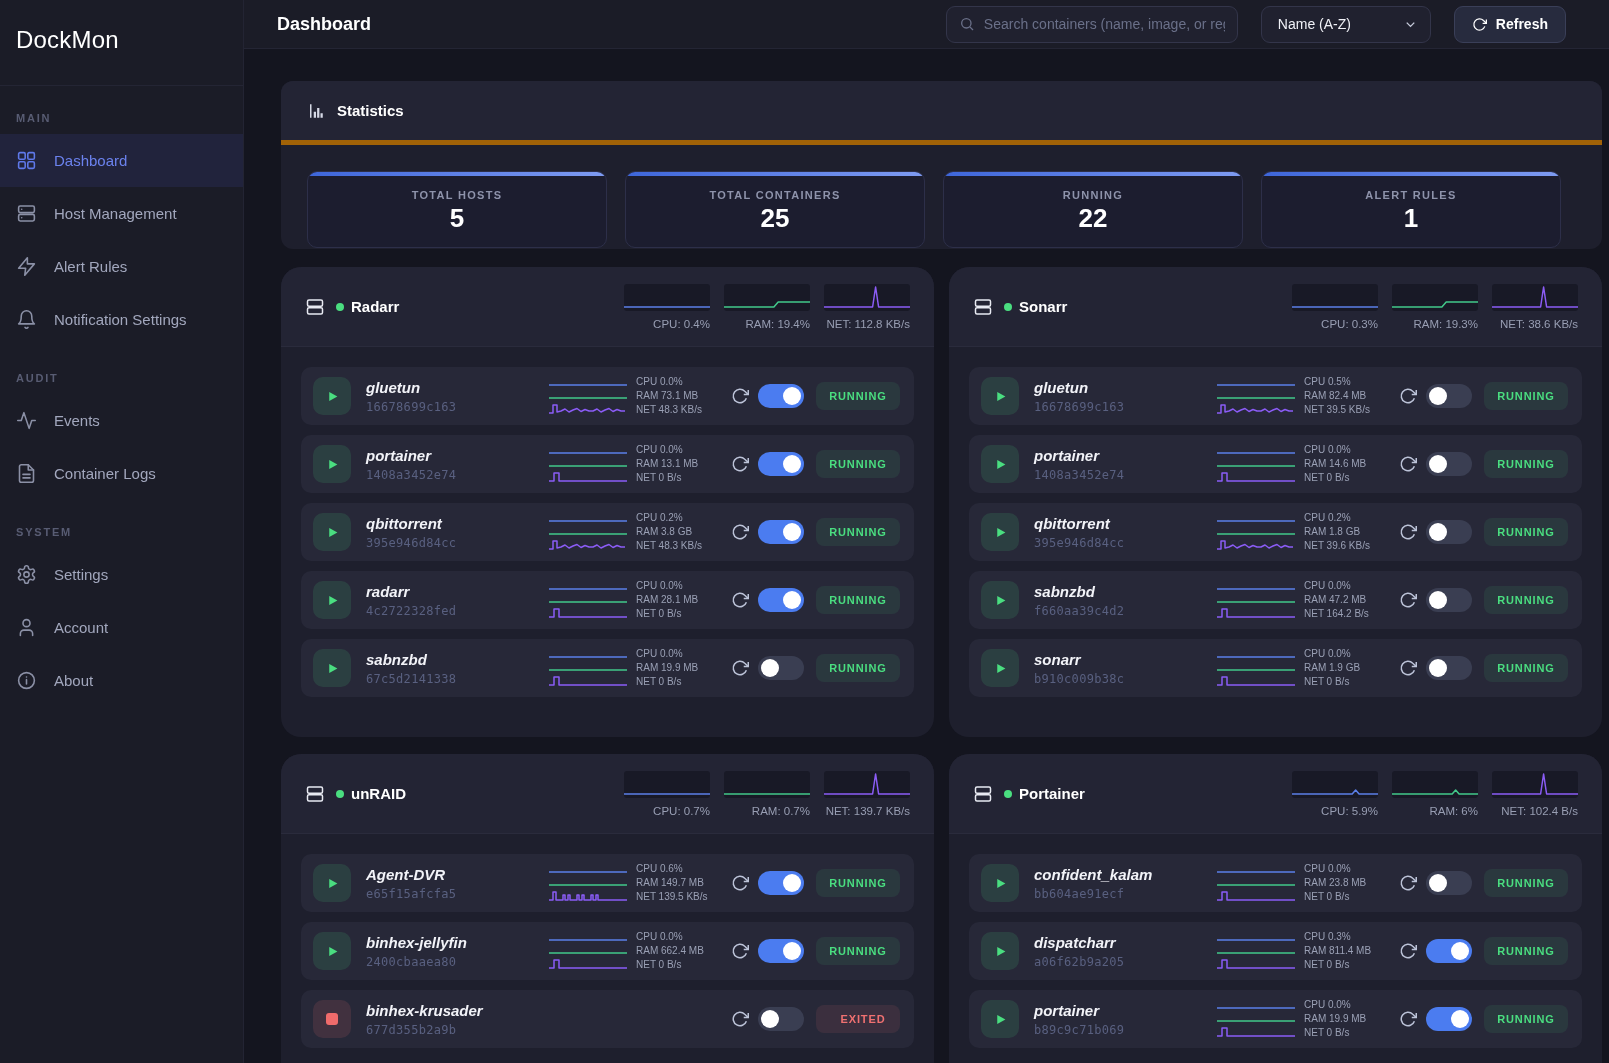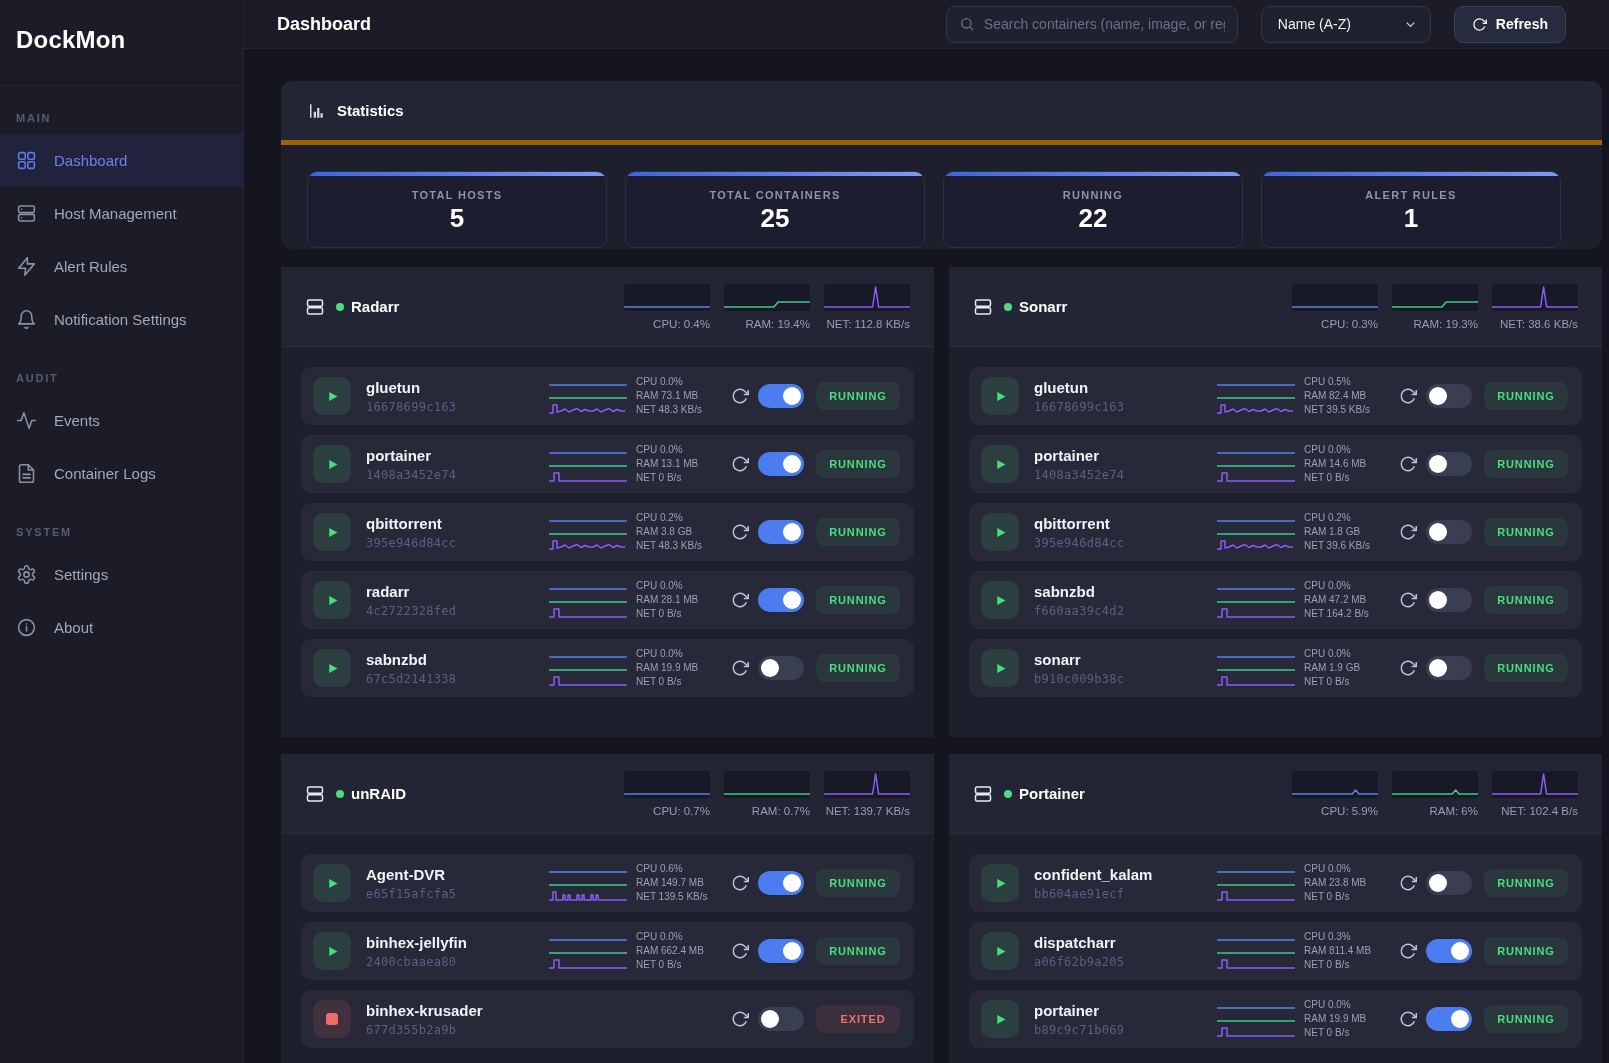--- a/index.html
+++ b/index.html
@@ -6,21 +6,21 @@
   html,body { width:1609px; height:1063px; overflow:hidden; }
   body {
     background:#14151f;
     color:#e8eaf2;
     font-family:"Liberation Sans","DejaVu Sans",sans-serif;
     display:flex;
   }
   
   .sidebar { width:244px; flex-shrink:0; background:#1b1c27; border-right:1px solid #232433; display:flex; flex-direction:column; }
   .logo-wrap { height:86px; padding:26px 16px; border-bottom:1px solid #242534; }
-  .logo { font-size:24px; font-weight:700; color:#ffffff; letter-spacing:0.2px; }
+  .logo { font-size:24px; font-weight:400; color:#ffffff; letter-spacing:0.2px; }
   nav { padding-bottom:20px; }
   .nav-label { padding:26px 16px 10px; font-size:11px; font-weight:700; letter-spacing:1.8px; color:#585c73; }
   .nav-item { display:flex; align-items:center; gap:17px; padding:0 16px; height:53px; color:#a2a7bd; font-size:15px; cursor:pointer; }
   .nav-item svg { width:21px; height:21px; color:#8b90a6; flex-shrink:0; }
   .nav-item.active { background:#21233c; color:#6b82ee; }
   .nav-item.active svg { color:#5f79ea; }
   
   .main { flex:1; display:flex; flex-direction:column; min-width:0; }
   .topbar { height:49px; flex-shrink:0; background:#1b1c27; border-bottom:1px solid #242534; display:flex; align-items:center; padding:0 17px 0 33px; }
   .topbar h1 { font-size:18px; font-weight:700; color:#fff; }
@@ -38,38 +38,38 @@
   .panel { background:#1e1f2d; border-radius:12px; margin-bottom:18px; }
   .panel-h { height:64px; display:flex; align-items:center; gap:12px; padding:16px 26px; background:#232434; border-bottom:5px solid #a16207; border-radius:12px 12px 0 0; font-size:15px; font-weight:700; color:#fff; }
   .panel-h svg { width:18px; height:18px; color:#d6d9e6; }
   .stats-row { padding:26px 26px 1px; display:flex; gap:18px; }
   .stat-card { width:300px; height:77px; background:#1c1d2f; border:1px solid #2d2f49; border-radius:10px; position:relative; overflow:hidden; display:flex; flex-direction:column; align-items:center; }
   .stat-card::before { content:""; position:absolute; top:0; left:0; right:0; height:4px; background:linear-gradient(90deg,#3e66da,#7e9bf2); }
   .stat-label { margin-top:17px; font-size:11px; letter-spacing:1.3px; color:#8e93ab; font-weight:600; }
   .stat-value { font-size:26px; font-weight:700; color:#fff; margin-top:2px; }
   
   .hosts-grid { display:grid; grid-template-columns:1fr 1fr; gap:17px 15px; }
-  .host-card { background:#1e1f2d; border-radius:0; overflow:hidden; min-height:470px; }
+  .host-card { background:#1e1f2d; border-radius:20px; overflow:hidden; min-height:470px; }
   .host-h { height:80px; background:#232434; border-bottom:1px solid #2a2b3c; display:flex; align-items:center; padding:0 24px; }
   .host-h .server-ic { width:20px; height:20px; color:#e8eaf2; flex-shrink:0; }
   .host-dot { width:8px; height:8px; border-radius:50%; background:#4ade80; margin-left:11px; flex-shrink:0; }
   .host-name { font-size:15px; font-weight:700; color:#fff; margin-left:7px; }
   .host-sparks { margin-left:auto; display:flex; gap:14px; }
   .spark-g { display:flex; flex-direction:column; align-items:flex-end; }
   .spark-box { width:86px; height:27px; background:#181926; border-radius:3px; overflow:hidden; }
   .spark-label { margin-top:7px; font-size:11.5px; color:#989eb3; white-space:nowrap; }
   .host-b { padding:20px; }
   .c-row { height:58px; background:#272838; border-radius:10px; display:flex; align-items:center; padding:0 14px 0 12px; margin-bottom:10px; }
   .c-row:last-child { margin-bottom:0; }
   .c-btn { width:38px; height:38px; border-radius:10px; display:flex; align-items:center; justify-content:center; flex-shrink:0; border:none; cursor:pointer; background:rgba(74,222,128,0.13); }
   .c-btn svg { width:13px; height:13px; color:#4ade80; }
   .c-btn.stop { background:rgba(248,113,113,0.13); }
   .c-btn.stop .sq { width:12px; height:12px; border-radius:3px; background:#ef6b6b; }
   .c-info { margin-left:15px; min-width:0; }
-  .c-name { font-size:15px; font-weight:600; color:#f2f3f8; white-space:nowrap; }
+  .c-name { font-size:15px; font-weight:600; color:#f2f3f8; white-space:nowrap;font-style:italic; }
   .c-id { font-size:12px; color:#596080; font-family:"DejaVu Sans Mono",monospace; margin-top:4px; letter-spacing:0.3px; }
   .c-mini { margin-left:auto; display:flex; flex-direction:column; gap:1px; width:78px; flex-shrink:0; }
   .c-mini svg { display:block; }
   .c-stats { width:94px; margin-left:9px; font-size:10px; color:#9aa0b5; line-height:14px; flex-shrink:0; white-space:nowrap; }
   .c-refresh { margin-left:1px; width:18px; height:18px; color:#bcc3d8; flex-shrink:0; cursor:pointer; }
   .no-stats .c-refresh { margin-left:auto; }
   .toggle { margin-left:9px; width:46px; height:24px; border-radius:12px; background:#3a3e52; position:relative; flex-shrink:0; cursor:pointer; }
   .toggle.on { background:#4b7cf0; }
   .toggle .knob { position:absolute; top:3px; left:3px; width:18px; height:18px; border-radius:50%; background:#fff; }
   .toggle.on .knob { left:25px; }
@@ -136,20 +136,27 @@
       <div class="nav-label">SYSTEM</div>
       <div class="nav-item">
         <svg viewBox="0 0 24 24" fill="none" stroke="currentColor" stroke-width="1.8" stroke-linecap="round" stroke-linejoin="round">
           <path d="M12.22 2h-.44a2 2 0 0 0-2 2v.18a2 2 0 0 1-1 1.73l-.43.25a2 2 0 0 1-2 0l-.15-.08a2 2 0 0 0-2.73.73l-.22.38a2 2 0 0 0 .73 2.73l.15.1a2 2 0 0 1 1 1.72v.51a2 2 0 0 1-1 1.74l-.15.09a2 2 0 0 0-.73 2.73l.22.38a2 2 0 0 0 2.73.73l.15-.08a2 2 0 0 1 2 0l.43.25a2 2 0 0 1 1 1.73V20a2 2 0 0 0 2 2h.44a2 2 0 0 0 2-2v-.18a2 2 0 0 1 1-1.73l.43-.25a2 2 0 0 1 2 0l.15.08a2 2 0 0 0 2.73-.73l.22-.39a2 2 0 0 0-.73-2.73l-.15-.08a2 2 0 0 1-1-1.74v-.5a2 2 0 0 1 1-1.74l.15-.09a2 2 0 0 0 .73-2.73l-.22-.38a2 2 0 0 0-2.73-.73l-.15.08a2 2 0 0 1-2 0l-.43-.25a2 2 0 0 1-1-1.73V4a2 2 0 0 0-2-2z"></path>
           <circle cx="12" cy="12" r="3"></circle>
         </svg>
         <span>Settings</span>
       </div>
       <div class="nav-item">
         <svg viewBox="0 0 24 24" fill="none" stroke="currentColor" stroke-width="1.8" stroke-linecap="round" stroke-linejoin="round">
+          <path d="M19 21v-2a4 4 0 0 0-4-4H9a4 4 0 0 0-4 4v2"></path>
+          <circle cx="12" cy="7" r="4"></circle>
+        </svg>
+        <span>Account</span>
+      </div>
+      <div class="nav-item">
+        <svg viewBox="0 0 24 24" fill="none" stroke="currentColor" stroke-width="1.8" stroke-linecap="round" stroke-linejoin="round">
           <circle cx="12" cy="12" r="9"></circle>
           <line x1="12" y1="16" x2="12" y2="11"></line>
           <line x1="12" y1="8" x2="12.01" y2="8"></line>
         </svg>
         <span>About</span>
       </div>
     </nav>
 </aside>
 
 <div class="main">

